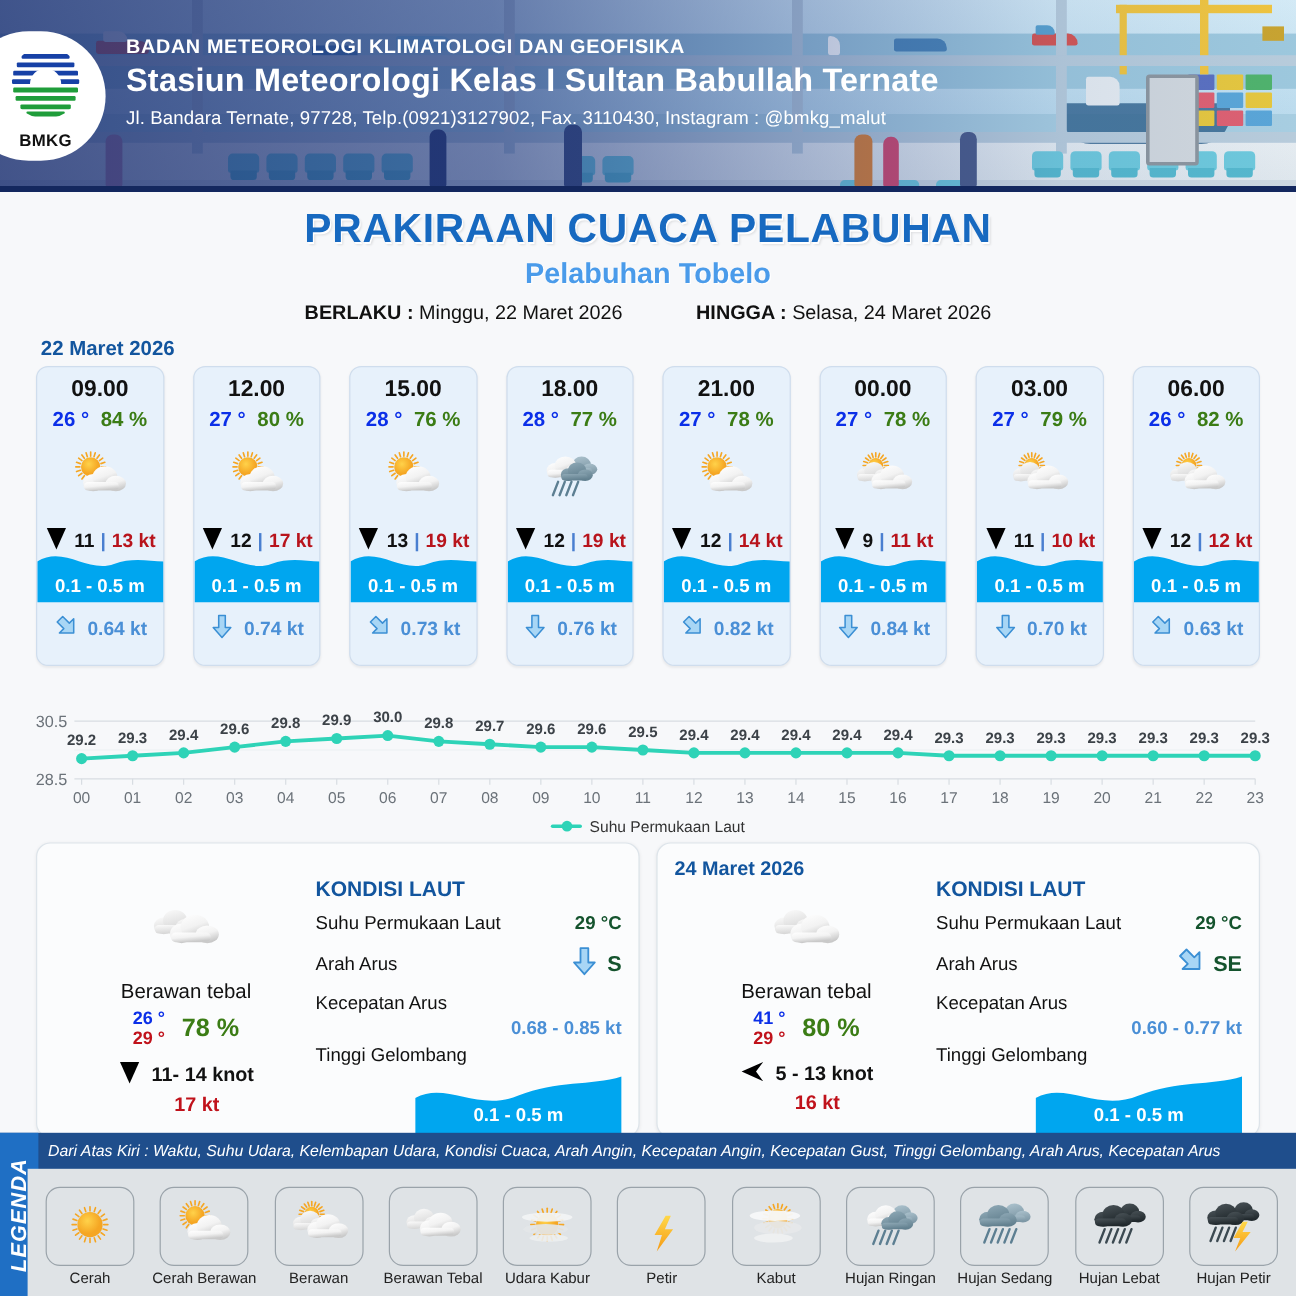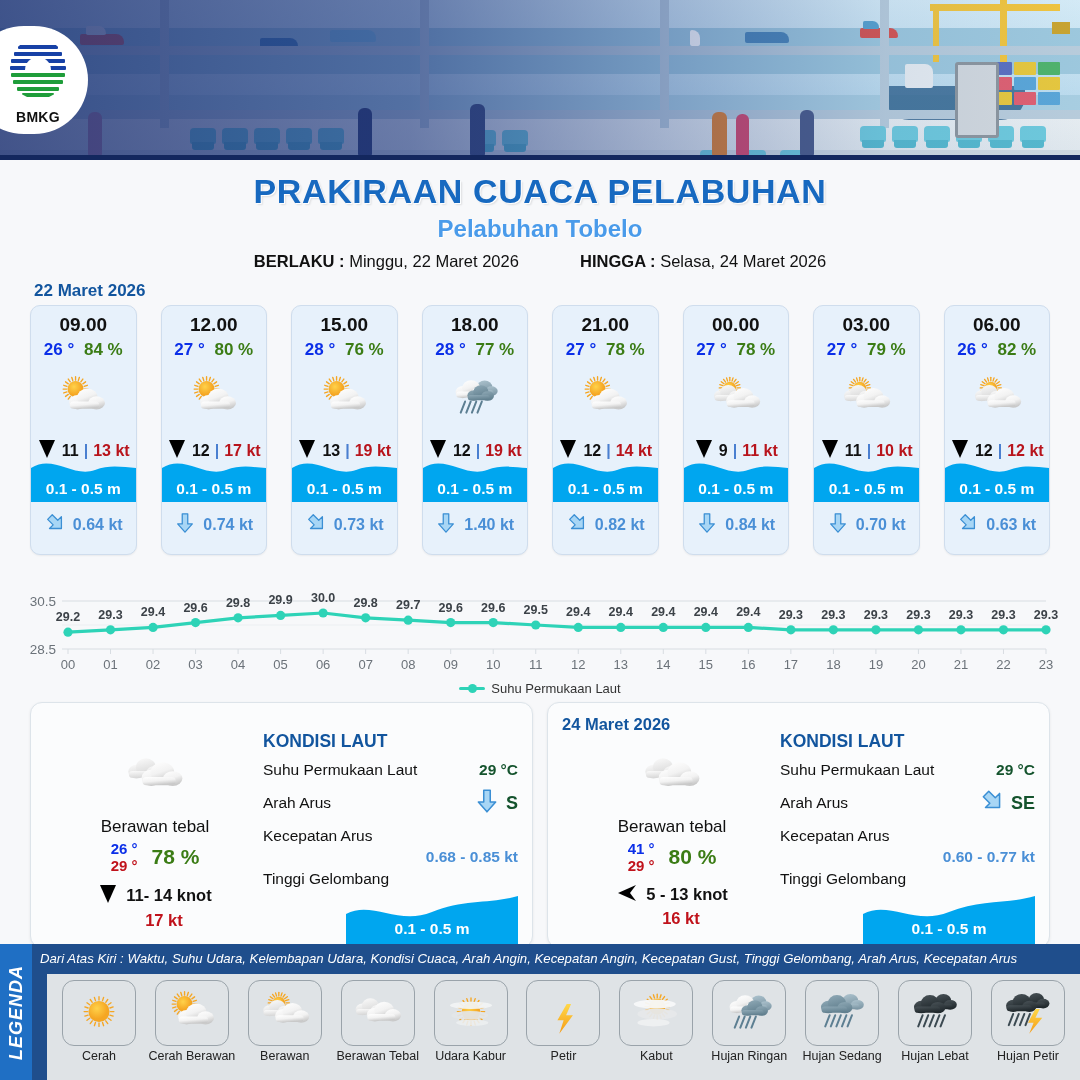--- a/index.html
+++ b/index.html
@@ -138,22 +138,22 @@
   }
   .legenda-side span {
     transform: rotate(-90deg); white-space:nowrap; color:#fff; font-weight:bold;
     font-style:italic; font-size:18px; letter-spacing:1px;
   }
   .legenda-note {
     position:absolute; left:40px; top:7px; right:6px; color:#fff;
     font-size:13.2px; font-style:italic; white-space:nowrap;
   }
   .legenda-strip {
-    position:absolute; left:47px; top:30px; right:0; height:106px; background:#dfe3e6;
-    display:flex; align-items:flex-start; justify-content:space-between; padding:6px 8px 0 8px;
+    position:absolute; left:23px; top:30px; right:0; height:106px; background:#dfe3e6;
+    display:flex; align-items:center; justify-content:space-between; padding:6px 8px 0 8px;
   }
   .lg-item { width:88px; text-align:center; }
   .lg-box { width:74px; height:66px; margin:0 auto; border:1px solid #9aa3aa; border-radius:12px;
             display:flex; align-items:center; justify-content:center; background:#dfe3e6;}
   .lg-label { font-size:12.5px; color:#222; margin-top:3px; }
 </style>
 </head>
 <body>
 
 <div class="header">
@@ -240,20 +240,25 @@
         <div style="position:absolute;left:17px;top:18px;width:26px;height:15px;border-radius:13px 13px 0 0;background:#fff;"></div>
         <div class="lg" style="top:34px;left:3px;width:54px;"></div>
         <div class="lg" style="top:41px;left:5px;width:50px;"></div>
         <div class="lg" style="top:48px;left:9px;width:42px;"></div>
         <div class="lg" style="top:54px;left:14px;width:32px;"></div>
       </div>
       <div class="logo-txt">BMKG</div>
     </div>
   </div>
 
+  <div class="hdr-text">
+    <div class="hdr-l1">BADAN METEOROLOGI KLIMATOLOGI DAN GEOFISIKA</div>
+    <div class="hdr-l2">Stasiun Meteorologi Kelas I Sultan Babullah Ternate</div>
+    <div class="hdr-l3">Jl. Bandara Ternate, 97728, Telp.(0921)3127902, Fax. 3110430, Instagram : @bmkg_malut</div>
+  </div>
 </div>
 
 <div class="titles">
   <div class="t-main">PRAKIRAAN CUACA PELABUHAN</div>
   <div class="t-sub">Pelabuhan Tobelo</div>
   <div class="t-valid">
     <span class="lbl">BERLAKU :</span>
     <span>Minggu, 22 Maret 2026</span>
     <span class="gap"></span>
     <span class="lbl">HINGGA :</span>
@@ -604,21 +609,21 @@
     <div class="wave-band">
       <svg width="127" height="48" viewBox="0 0 127 48" preserveAspectRatio="none">
         <path d="M0,14 C22,0 42,24 64,16 C88,7 106,20 127,10 L127,48 L0,48 Z" fill="#00a6ef"></path>
       </svg>
     </div>
     <div class="c-wave-txt">0.1 - 0.5 m</div>
     <div class="c-cur">
       <span><svg width="22" height="22" viewBox="0 0 24 24">
     <polygon points="9,2 15,2 15,13 20,13 12,22 4,13 9,13" fill="#a8d6f5" stroke="#3b8fd4" stroke-width="1.4" stroke-linejoin="round"></polygon>
           </svg></span>
-      <span>1.40 kt</span>
+      <span>0.76 kt</span>
     </div>
     </div>
     <div class="card">
     <div class="c-time">21.00</div>
     <div class="c-row2">
       <span class="c-temp">27 °</span>
       <span class="c-hum">78 %</span>
     </div>
     <div class="c-icon">
         <svg viewBox="0 0 100 80" width="62" height="49.6">

